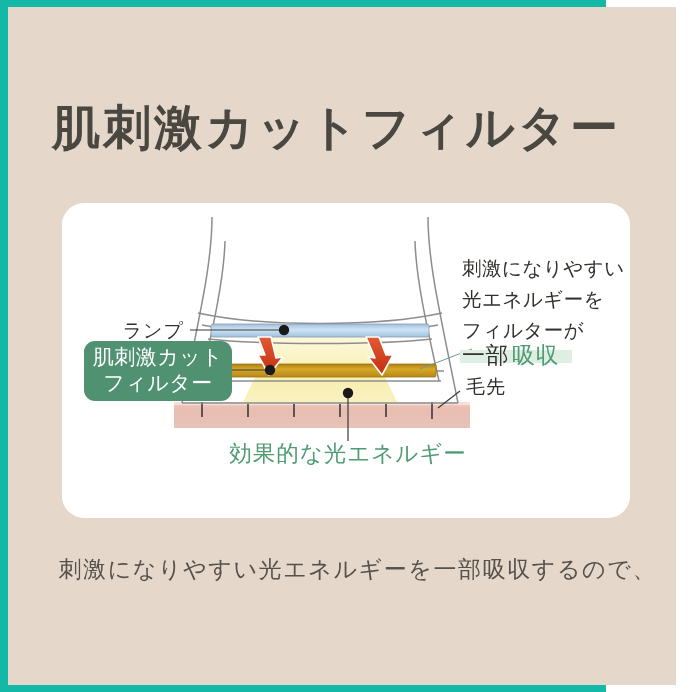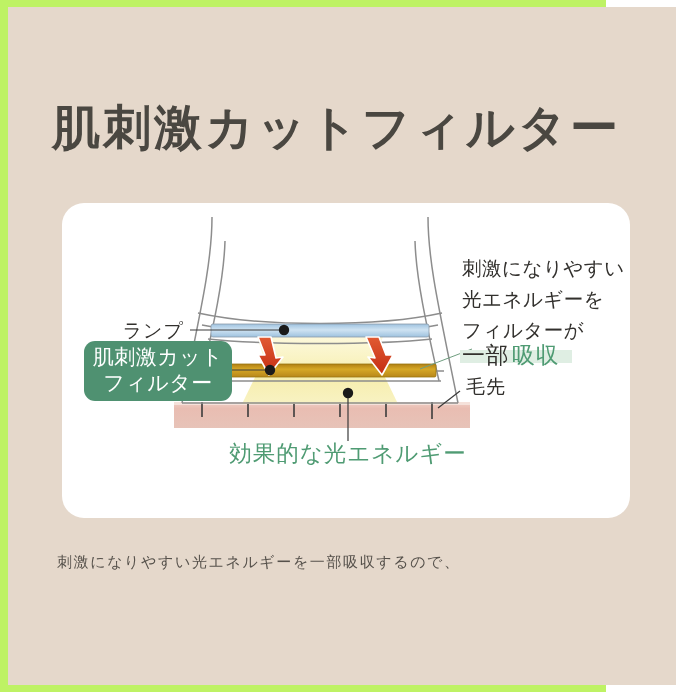--- a/index.html
+++ b/index.html
@@ -11,21 +11,21 @@
     width: 691px;
     height: 692px;
     font-family: "Liberation Sans", "DejaVu Sans", sans-serif;
     overflow: hidden;
   }
 
   #poster {
     position: relative;
     width: 606px;
     height: 692px;
-    background: #bef264;
+    background: #14b8a6;
     box-sizing: border-box;
   }
 
   
   #beige-panel {
     position: absolute;
     left: 8px;
     top: 7px;
     width: 668px;
     height: 678px;
@@ -65,24 +65,25 @@
     height: 315px;
     display: block;
   }
 
   
   #caption {
     position: absolute;
     left: 57px;
     top: 548px;
     width: 600px;
-    font-size: 15px;
+    font-size: 23px;
     line-height: 1.85;
     letter-spacing: 1.6px;
     color: #56514b;
+    text-align: right;
   }
   #caption .cap-line { display: block; white-space: nowrap; }
 </style>
 </head>
 <body>
 
 <div id="poster">
 
   <div id="beige-panel"></div>
 

